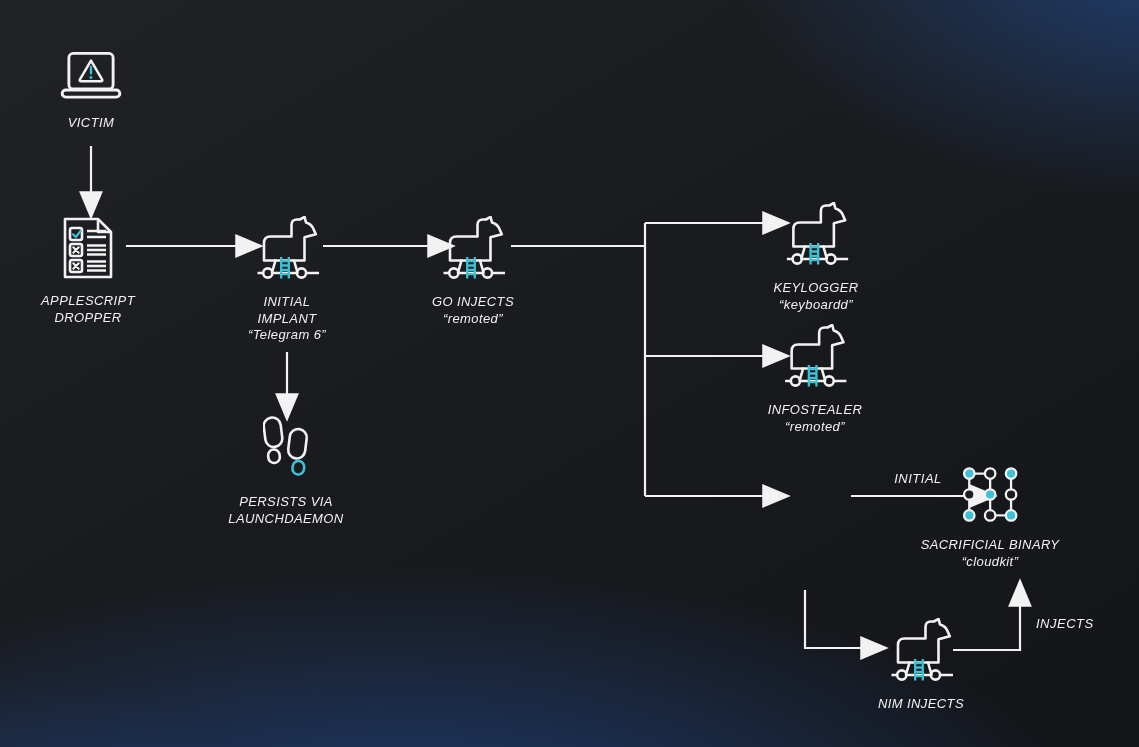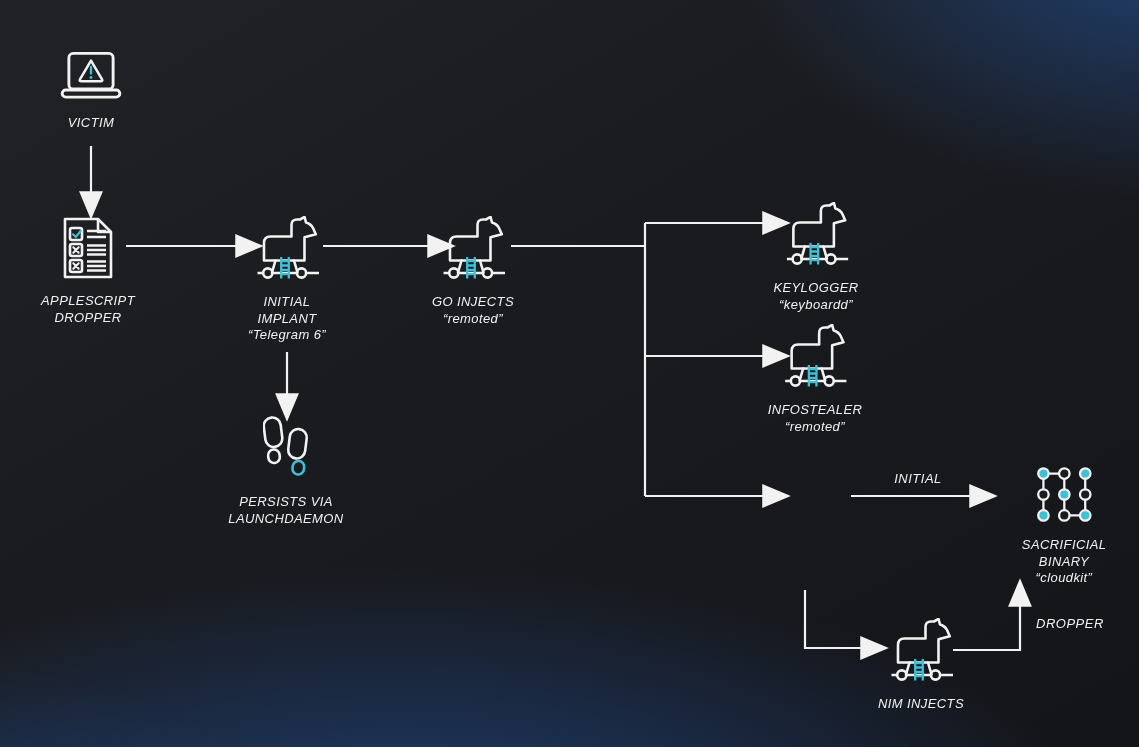--- a/index.html
+++ b/index.html
@@ -160,21 +160,21 @@
     <svg width="64" height="64" viewBox="0 0 64 64">
         <use href="#horse-sym"></use>
       </svg>
     <div class="label">
       <div class="name" style="max-width:120px">INFOSTEALER</div>
       <div class="alias">“remoted”</div>
     </div>
   </div>
 
 
-  <div class="node" style="left:1064px;top:466px">
+  <div class="node" style="left:990px;top:466px">
     <svg width="57" height="57" viewBox="0 0 60 60">
       <g stroke="#f2f2f2" stroke-width="2.4">
         <path d="M8 8 H30 M8 8 V52 M30 8 V52 M30 52 H52 M52 8 V52" fill="none"></path>
       </g>
       <g stroke="#f2f2f2" stroke-width="2.4">
         <circle cx="8" cy="8" r="5.5" fill="#3bc2d6"></circle>
         <circle cx="30" cy="8" r="5.5" fill="#1b1d20"></circle>
         <circle cx="52" cy="8" r="5.5" fill="#3bc2d6"></circle>
         <circle cx="8" cy="30" r="5.5" fill="#1b1d20"></circle>
         <circle cx="30" cy="30" r="5.5" fill="#3bc2d6"></circle>
@@ -193,15 +193,15 @@
   <div class="node" style="left:921px;top:618px">
     <svg width="64" height="64" viewBox="0 0 64 64">
         <use href="#horse-sym"></use>
       </svg>
     <div class="label">
       <div class="name" style="max-width:120px">NIM INJECTS</div>
     </div>
   </div>
 
   <div class="edge-label center-anchor" style="left:918px;top:471px">INITIAL</div>
-  <div class="edge-label" style="left:1036px;top:616px">DROPPER</div>
+  <div class="edge-label" style="left:1036px;top:616px">INJECTS</div>
 
 </div>
 
 </body></html>

